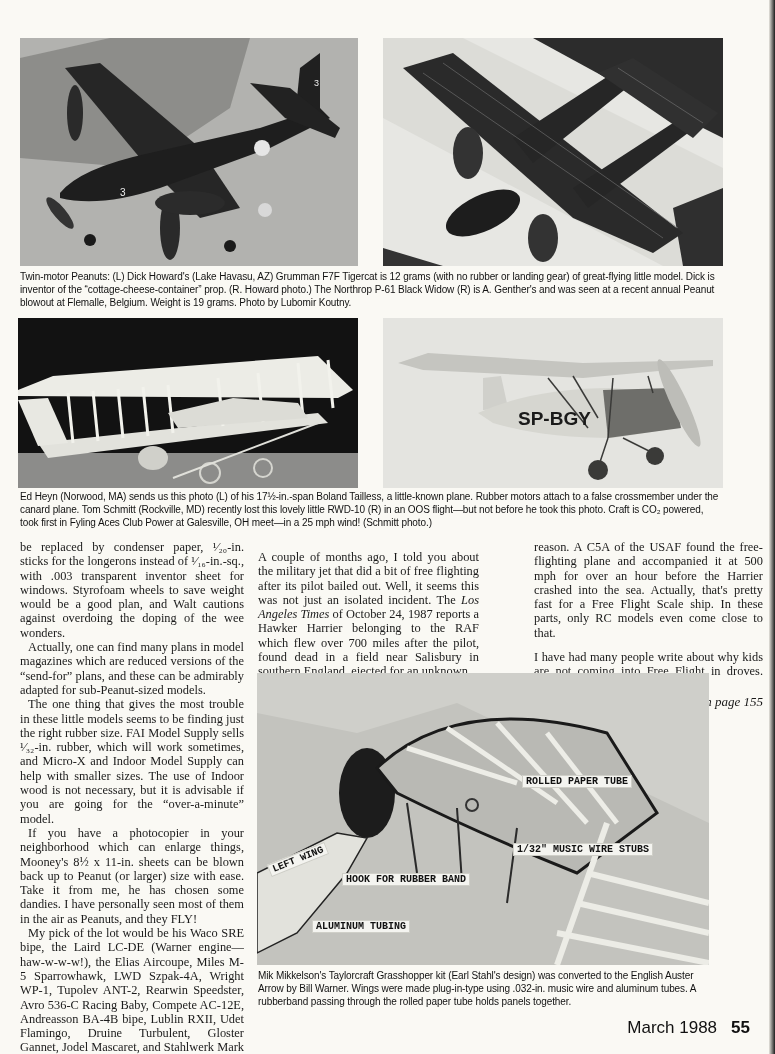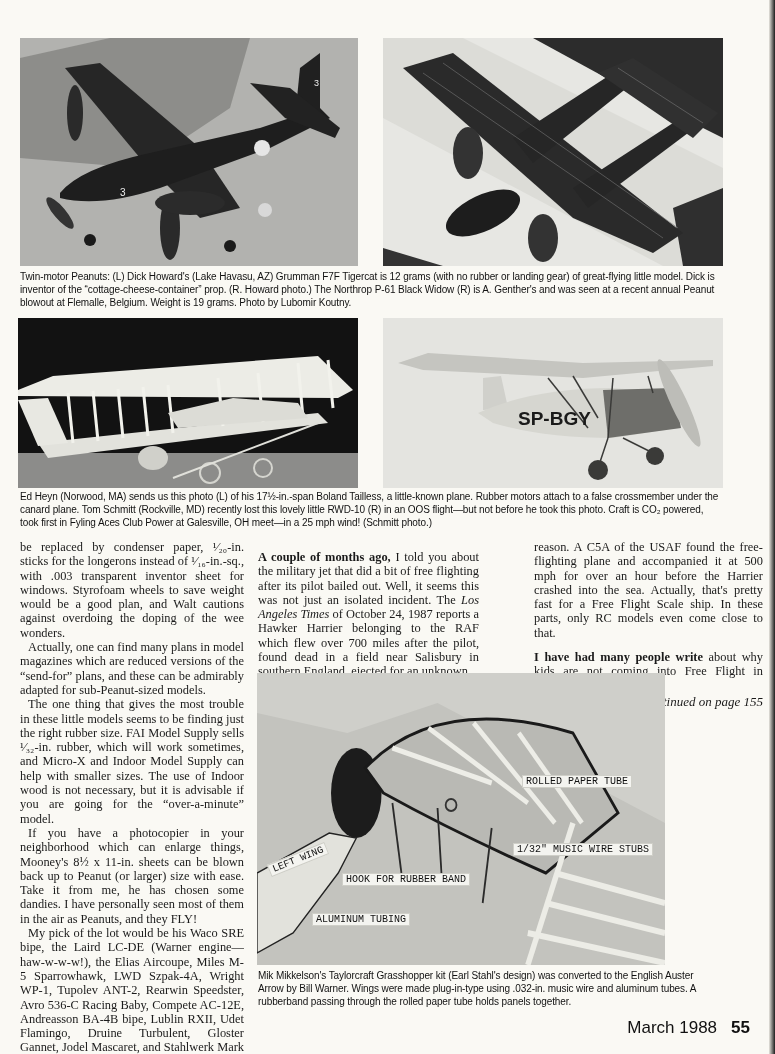--- a/index.html
+++ b/index.html
@@ -9,21 +9,21 @@
 
   .photo { position: absolute; overflow: hidden; background: #c2410c; }
   .photo svg { display: block; width: 100%; height: 100%; }
 
   .caption { position: absolute; font-family: "Liberation Sans", sans-serif; font-weight: normal; font-size: 10px; line-height: 13px; color: #111; letter-spacing: -0.1px; }
 
   .col { position: absolute; font-size: 12.4px; line-height: 14.3px; text-align: justify; color: #1a1a1a; }
   .col p { text-indent: 8px; }
   .col p.noindent { text-indent: 0; }
   .col p.spaced { margin-top: 10px; }
-  .col b { font-weight: bold; }
+  .col b { font-weight: normal; }
   .continued { text-align: right; font-style: italic; font-size: 13px; margin-top: 2px; }
 
   .label-box { position: absolute; font-family: "Liberation Mono", monospace; font-size: 10px; background: #f4f4f0; padding: 0 3px; color: #111; border: 1px solid #cfcfc8; white-space: nowrap; }
 
   .folio { position: absolute; right: 25px; top: 1018px; font-family: "Liberation Sans", sans-serif; font-size: 17px; color: #111; }
   .folio .num { font-weight: bold; margin-left: 14px; }
 </style>
 </head>
 <body>
 
@@ -156,21 +156,21 @@
 <div class="col" style="left:258px;top:540px;width:221px;">
   <p class="noindent spaced"><b>A couple of months ago,</b><span> I told you about the military jet that did a bit of free flighting after its pilot bailed out. Well, it seems this was not just an isolated incident. The </span><i>Los Angeles Times</i><span> of October 24, 1987 reports a Hawker Harrier belonging to the RAF which flew over 700 miles after the pilot, found dead in a field near Salisbury in southern England, ejected for an unknown</span></p>
 </div>
 
 <div class="col" style="left:494px;top:540px;width:229px;margin-left:40px;">
   <p class="noindent">reason. A C5A of the USAF found the free-flighting plane and accompanied it at 500 mph for over an hour before the Harrier crashed into the sea. Actually, that's pretty fast for a Free Flight Scale ship. In these parts, only RC models even come close to that.</p>
   <p class="noindent spaced"><b>I have had many people write</b><span> about why kids are not coming into Free Flight in droves. Paul</span></p>
   <div class="continued">Continued on page 155</div>
 </div>
 
-<div class="photo" style="left:257px;top:673px;width:408px;height:292px;">
+<div class="photo" style="left:257px;top:673px;width:452px;height:292px;font-weight:bold;">
   <svg viewBox="0 0 452 292" preserveAspectRatio="none">
     <rect width="452" height="292" fill="#cfcfca"></rect>
     <polygon points="0,40 100,60 200,30 452,150 452,292 0,292" fill="#c3c3be"></polygon>
 
     <ellipse cx="110" cy="120" rx="28" ry="45" fill="#1c1c1c"></ellipse>
 
     <path d="M120,95 Q200,20 350,60 L400,140 L320,200 Q220,160 140,120 Z" fill="#b9b9b4" stroke="#1a1a1a" stroke-width="3"></path>
     <g stroke="#ededE7" stroke-width="5">
       <line x1="150" y1="75" x2="260" y2="110"></line>
       <line x1="190" y1="55" x2="300" y2="130"></line>
@@ -190,20 +190,20 @@
       <line x1="350" y1="150" x2="300" y2="292"></line>
     </g>
 
     <polygon points="0,200 80,160 110,165 90,200 40,260 0,280" fill="#e2e2dc" stroke="#222" stroke-width="1.5"></polygon>
     <circle cx="215" cy="132" r="6" fill="none" stroke="#333" stroke-width="2"></circle>
   </svg>
   <div class="label-box" style="left:265px;top:102px;">ROLLED PAPER TUBE</div>
   <div class="label-box" style="left:256px;top:170px;">1/32" MUSIC WIRE STUBS</div>
   <div class="label-box" style="left:10px;top:180px;transform:rotate(-22deg);">LEFT WING</div>
   <div class="label-box" style="left:85px;top:200px;">HOOK FOR RUBBER BAND</div>
-  <div class="label-box" style="left:55px;top:240px;">ALUMINUM TUBING</div>
+  <div class="label-box" style="left:55px;top:247px;">ALUMINUM TUBING</div>
 </div>
 
 <div class="caption" style="left:258px;top:969px;width:452px;">Mik Mikkelson's Taylorcraft Grasshopper kit (Earl Stahl's design) was converted to the English Auster Arrow by Bill Warner. Wings were made plug-in-type using .032-in. music wire and aluminum tubes. A rubberband passing through the rolled paper tube holds panels together.</div>
 
 <div class="folio">
   <span>March 1988</span><span class="num">55</span>
 </div>
 
 </body></html>

